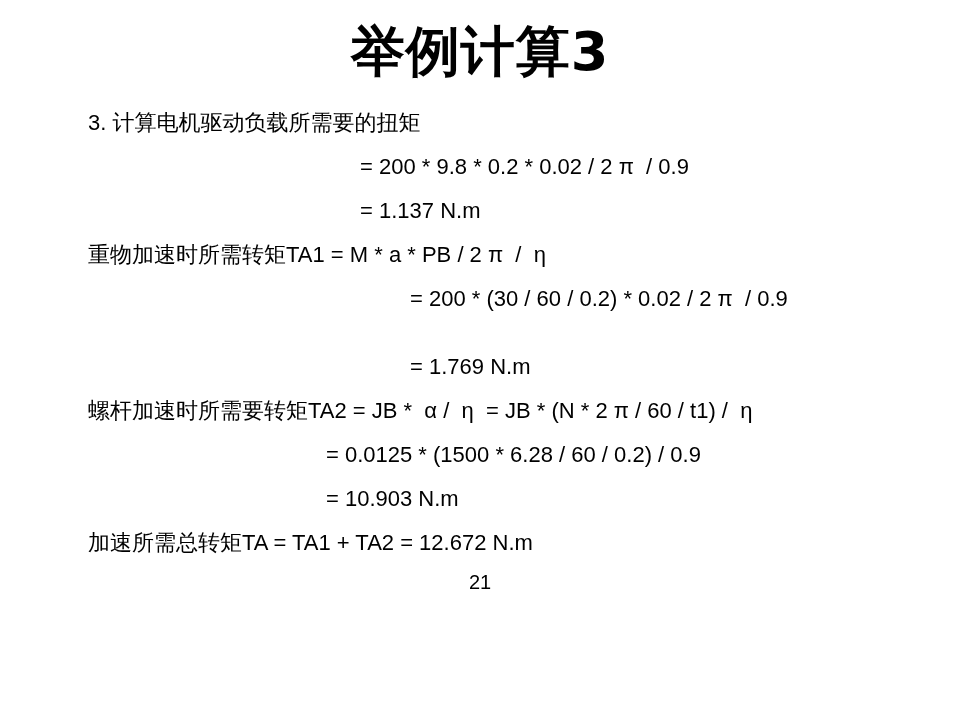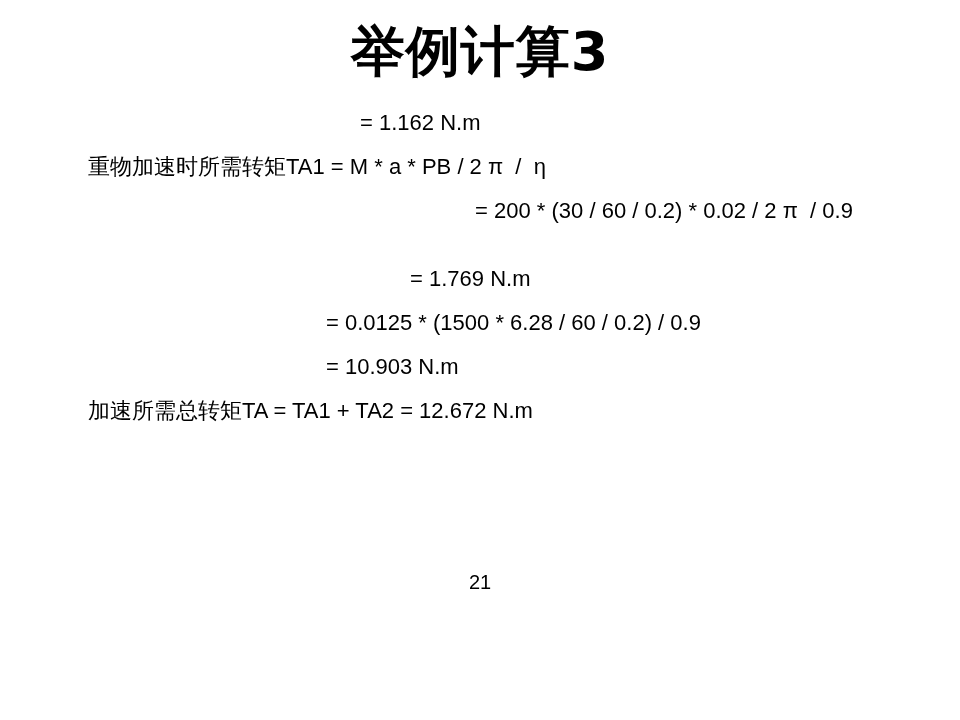--- a/index.html
+++ b/index.html
@@ -42,21 +42,21 @@
   .line {
     font-size: 22px;
     line-height: 1.0;
     margin-bottom: 22px;
     white-space: pre;
     font-family: "Liberation Sans", "DejaVu Sans", sans-serif;
   }
   .line.indent1 { padding-left: 0px; }
   .line.indent2 { padding-left: 272px; }
   .line.indent3 { padding-left: 272px; }
-  .line.indent4 { padding-left: 322px; text-align: center; }
+  .line.indent4 { padding-left: 322px; }
   .line.indent5 { padding-left: 322px; margin-top: 46px; }
   .line.indent6 { padding-left: 238px; }
   .line.indent7 { padding-left: 238px; }
   .page-number {
     position: absolute;
     bottom: 28px;
     left: 0;
     width: 960px;
     text-align: center;
     font-size: 20px;
@@ -64,24 +64,27 @@
   }
 </style>
 </head>
 <body>
 
 <div class="slide">
 
   <div class="slide-title">举例计算3</div>
 
   <div class="body-block">
-    <div class="line indent3">= 1.162 N.m</div>
+    <div class="line indent1">3. 计算电机驱动负载所需要的扭矩</div>
+    <div class="line indent2">= 200 * 9.8 * 0.2 * 0.02 / 2 π  / 0.9</div>
+    <div class="line indent3">= 1.137 N.m</div>
     <div class="line indent1">重物加速时所需转矩TA1 = M * a * PB / 2 π  /  η</div>
     <div class="line indent4">= 200 * (30 / 60 / 0.2) * 0.02 / 2 π  / 0.9</div>
     <div class="line indent5">= 1.769 N.m</div>
+    <div class="line indent1">螺杆加速时所需要转矩TA2 = JB *  α /  η  = JB * (N * 2 π / 60 / t1) /  η</div>
     <div class="line indent6">= 0.0125 * (1500 * 6.28 / 60 / 0.2) / 0.9</div>
     <div class="line indent7">= 10.903 N.m</div>
     <div class="line indent1">加速所需总转矩TA = TA1 + TA2 = 12.672 N.m</div>
   </div>
 
   <div class="page-number">21</div>
 
 </div>
 
 </body></html>

